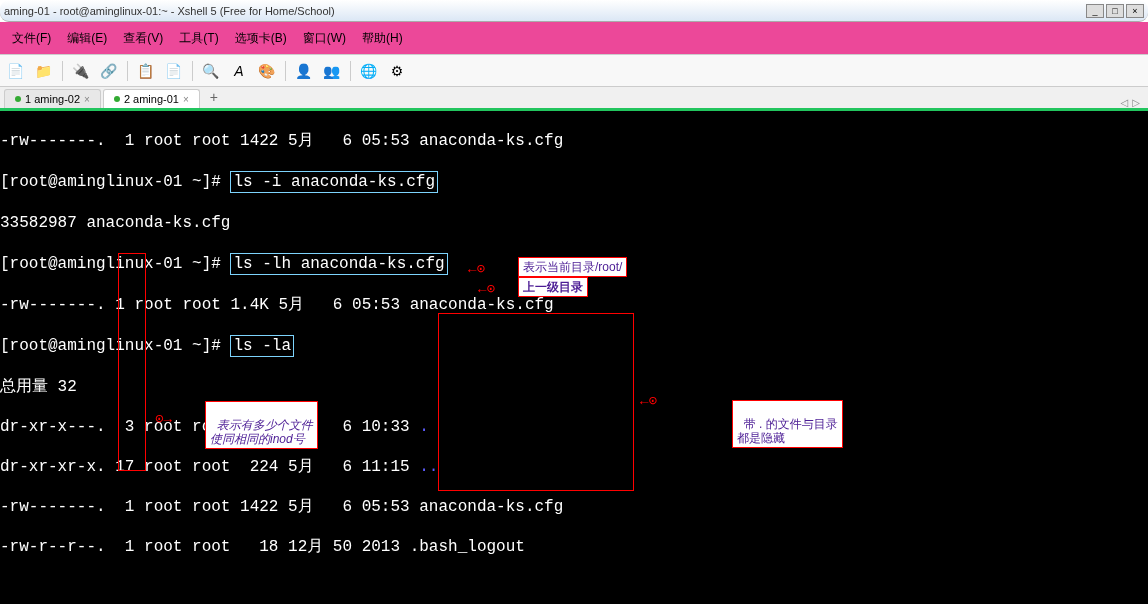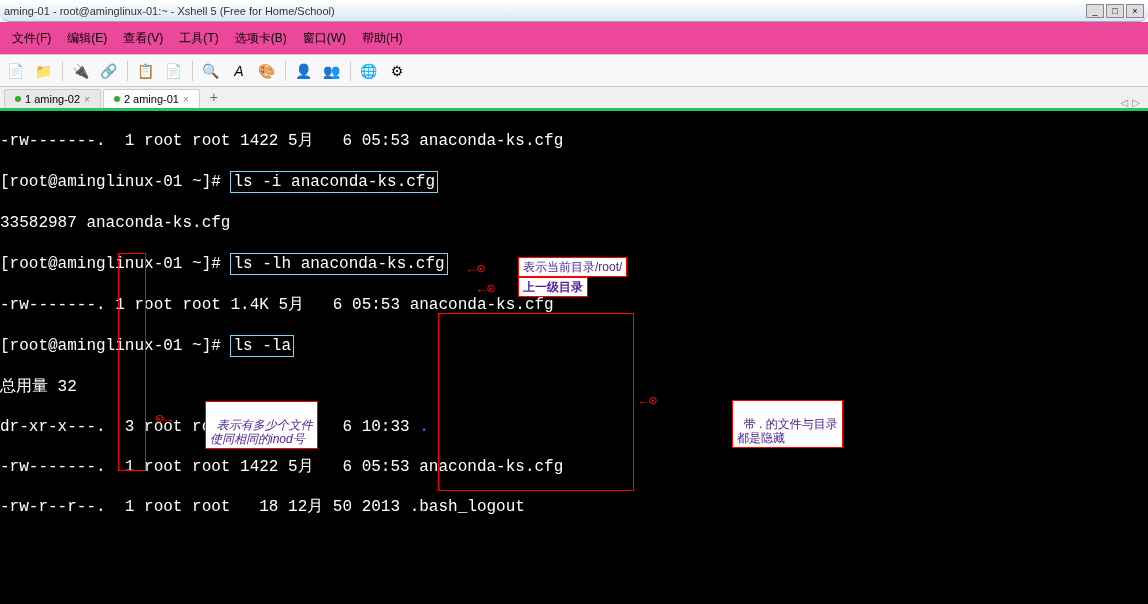--- a/index.html
+++ b/index.html
@@ -244,20 +244,21 @@
 
 <div class="terminal">
 <div class="term-line">-rw-------.  1 root root 1422 5月   6 05:53 anaconda-ks.cfg</div>
 <div class="term-line"><span>[root@aminglinux-01 ~]# </span><span class="red-box">ls -i anaconda-ks.cfg</span></div>
 <div class="term-line">33582987 anaconda-ks.cfg</div>
 <div class="term-line"><span>[root@aminglinux-01 ~]# </span><span class="red-box">ls -lh anaconda-ks.cfg</span></div>
 <div class="term-line">-rw-------. 1 root root 1.4K 5月   6 05:53 anaconda-ks.cfg</div>
 <div class="term-line"><span>[root@aminglinux-01 ~]# </span><span class="red-box">ls -la</span></div>
 <div class="term-line">总用量 32</div>
 <div class="term-line"><span>dr-xr-x---.  3 root root  163 5月   6 10:33 </span><span class="blue">.</span></div>
+<div class="term-line"><span>dr-xr-xr-x. 17 root root  224 5月   6 11:15 </span><span class="blue">..</span></div>
 <div class="term-line">-rw-------.  1 root root 1422 5月   6 05:53 anaconda-ks.cfg</div>
 <div class="term-line">-rw-r--r--.  1 root root   18 12月 50 2013 .bash_logout</div>
 
 
 
 
 
 
 
 

